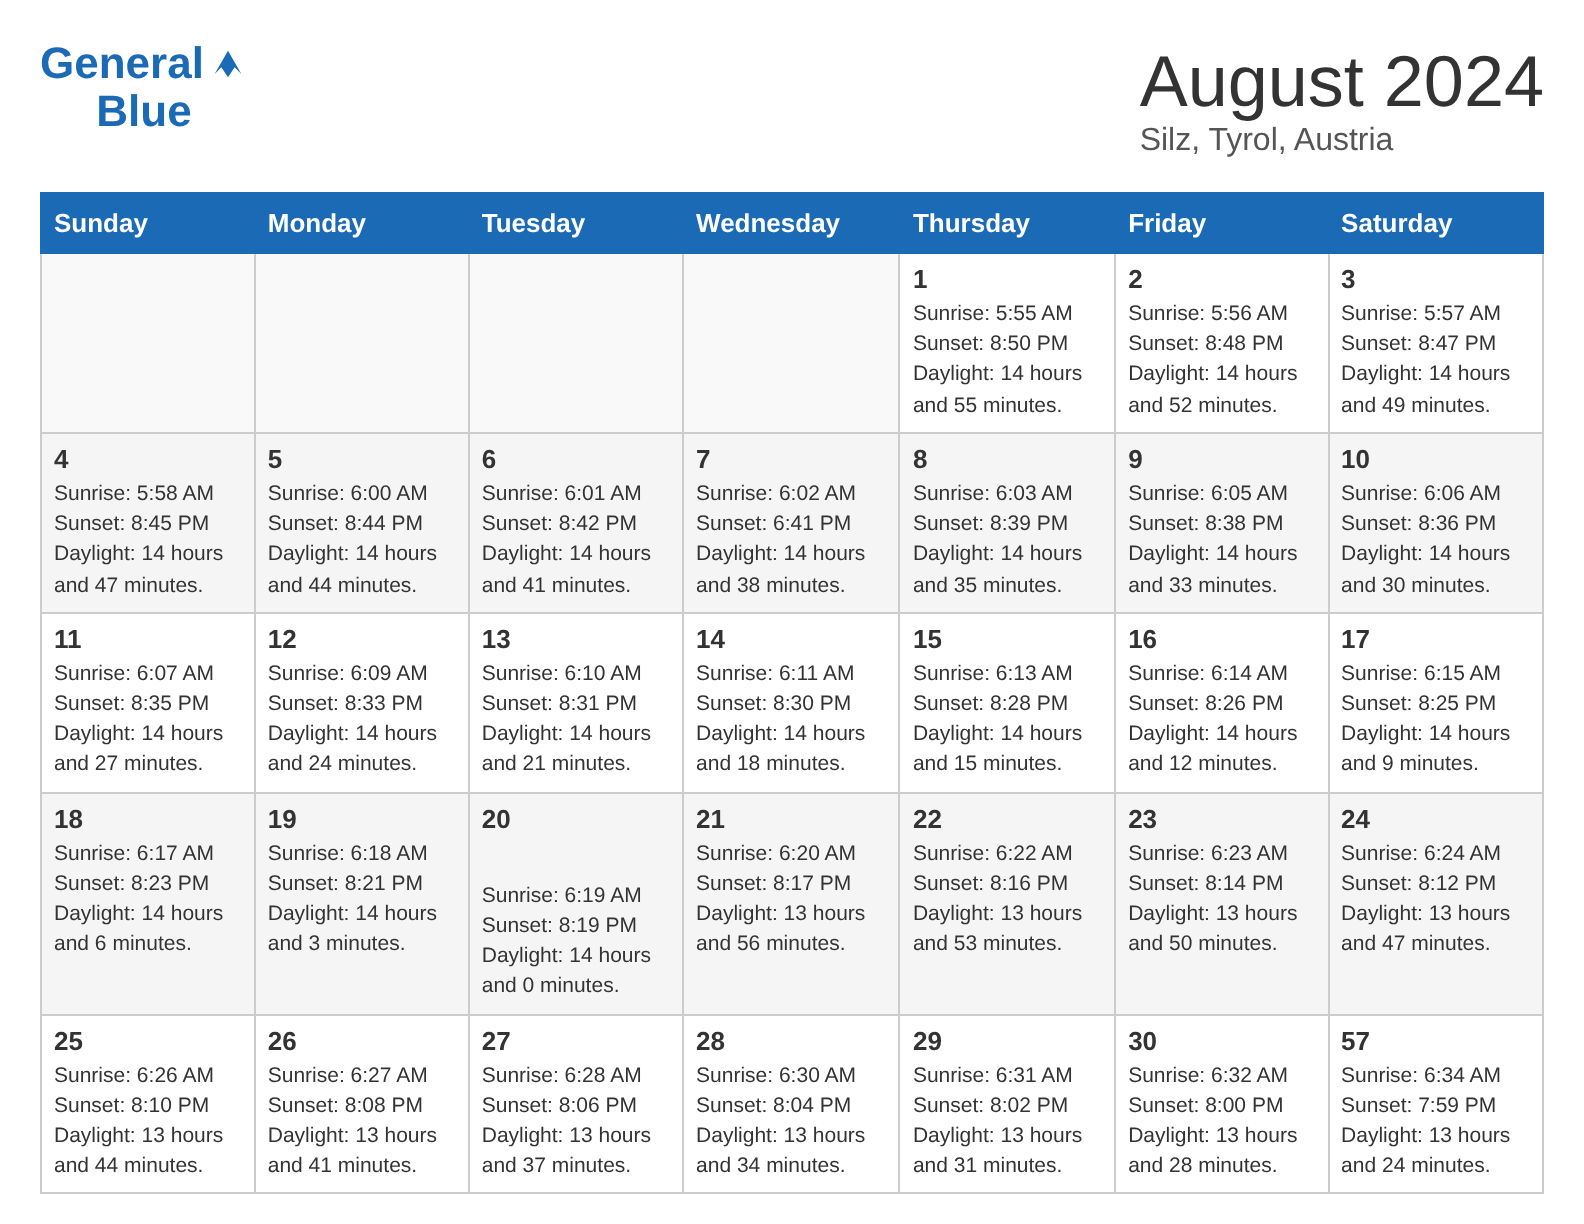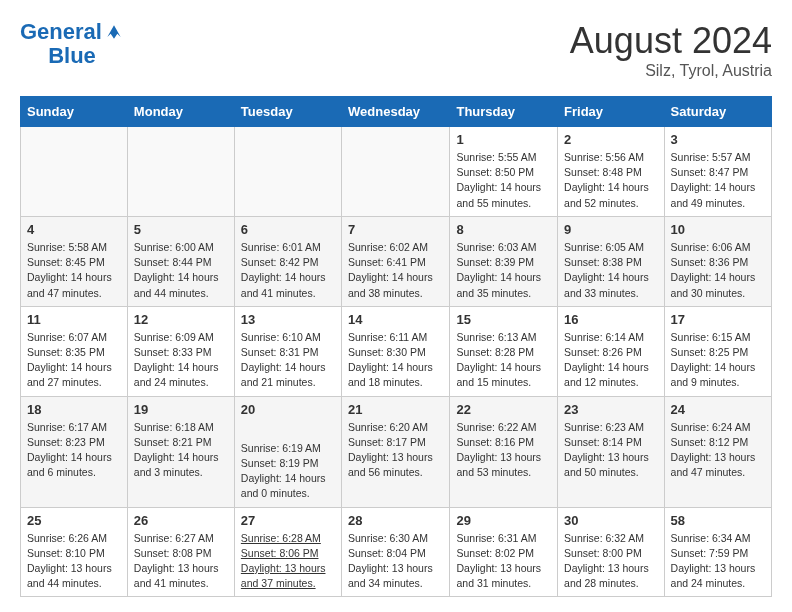--- a/index.html
+++ b/index.html
@@ -28,21 +28,21 @@
     }
     .logo-text span {
       color: #1a6ab5;
     }
     .logo-icon {
       width: 20px;
       height: 20px;
       margin-left: 2px;
     }
     .title-block {
-      text-align: right;
+      text-align: left;
     }
     .month-title {
       font-size: 36px;
       font-weight: normal;
       color: #333;
     }
     .location {
       font-size: 16px;
       color: #555;
     }
@@ -314,21 +314,21 @@
         </td>
         <td>
           <span class="day-num">26</span>
           <div class="day-info" style="white-space: pre-line;">Sunrise: 6:27 AM
 Sunset: 8:08 PM
 Daylight: 13 hours
 and 41 minutes.</div>
         </td>
         <td>
           <span class="day-num">27</span>
-          <div class="day-info" style="white-space: pre-line; text-decoration: underline;">Sunrise: 6:28 AM
+          <div class="day-info" style="white-space: pre-line;">Sunrise: 6:28 AM
 Sunset: 8:06 PM
 Daylight: 13 hours
 and 37 minutes.</div>
         </td>
         <td>
           <span class="day-num">28</span>
           <div class="day-info" style="white-space: pre-line;">Sunrise: 6:30 AM
 Sunset: 8:04 PM
 Daylight: 13 hours
 and 34 minutes.</div>
@@ -341,21 +341,21 @@
 and 31 minutes.</div>
         </td>
         <td>
           <span class="day-num">30</span>
           <div class="day-info" style="white-space: pre-line;">Sunrise: 6:32 AM
 Sunset: 8:00 PM
 Daylight: 13 hours
 and 28 minutes.</div>
         </td>
         <td>
-          <span class="day-num">58</span>
+          <span class="day-num">57</span>
           <div class="day-info" style="white-space: pre-line;">Sunrise: 6:34 AM
 Sunset: 7:59 PM
 Daylight: 13 hours
 and 24 minutes.</div>
         </td>
       </tr>
     </tbody>
 </table>
 
 </body></html>

